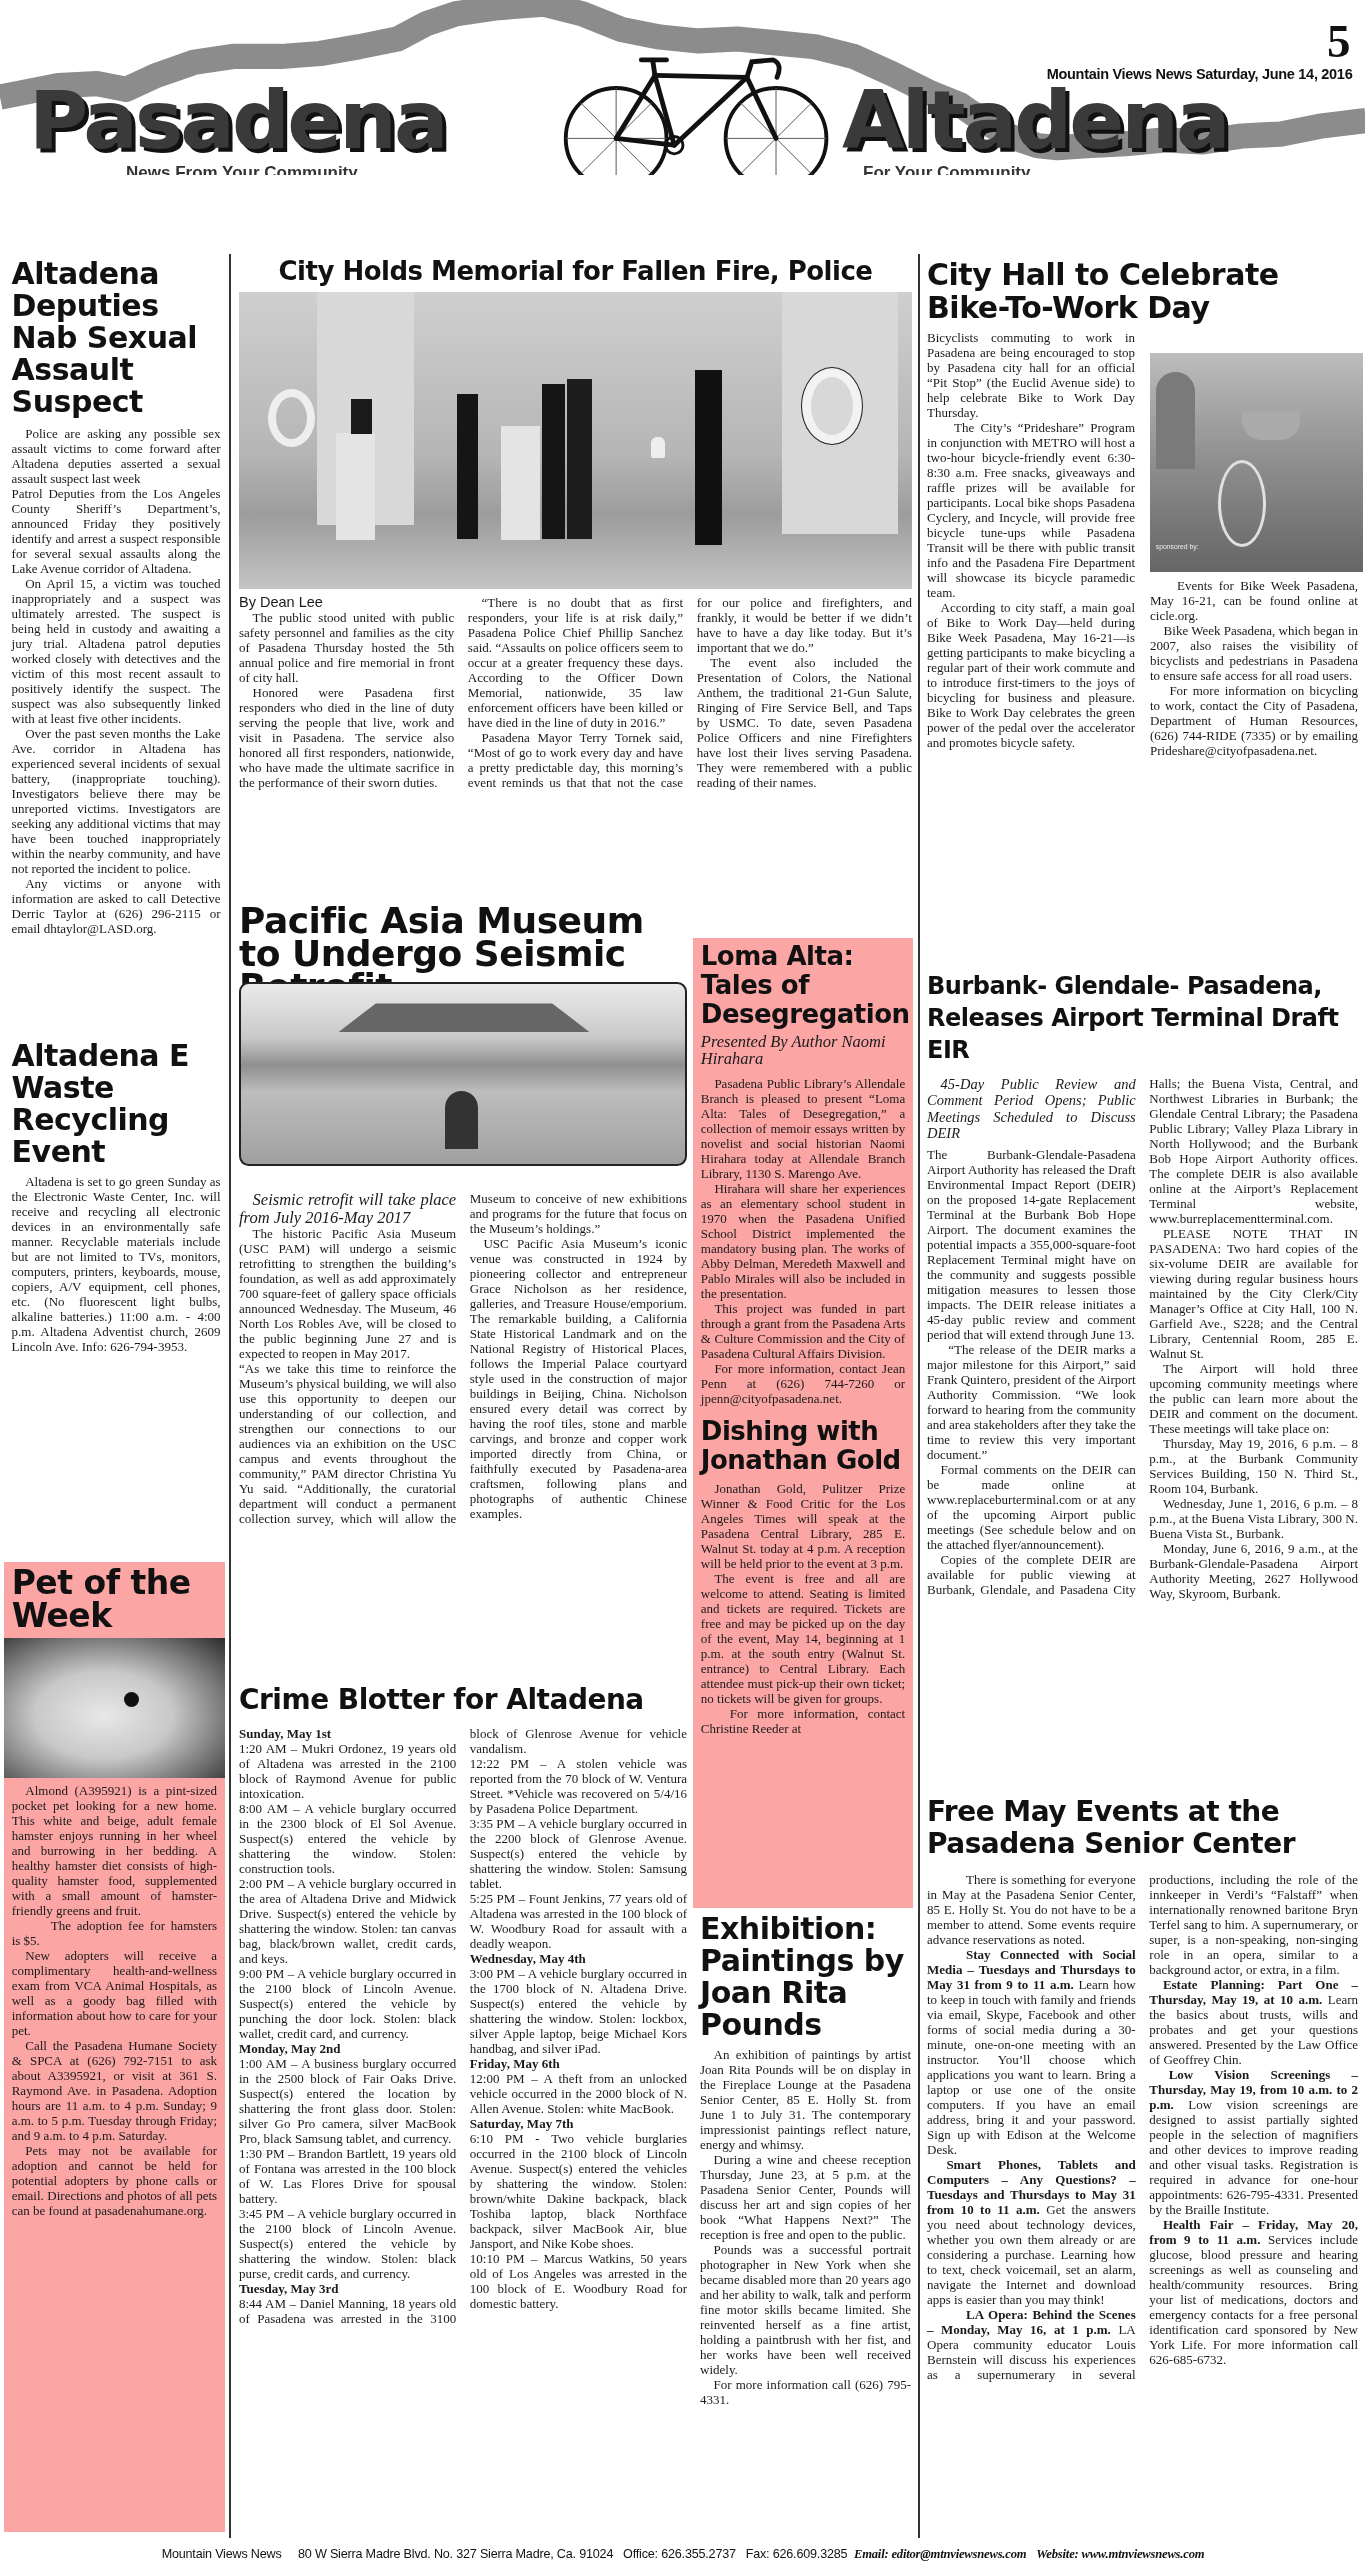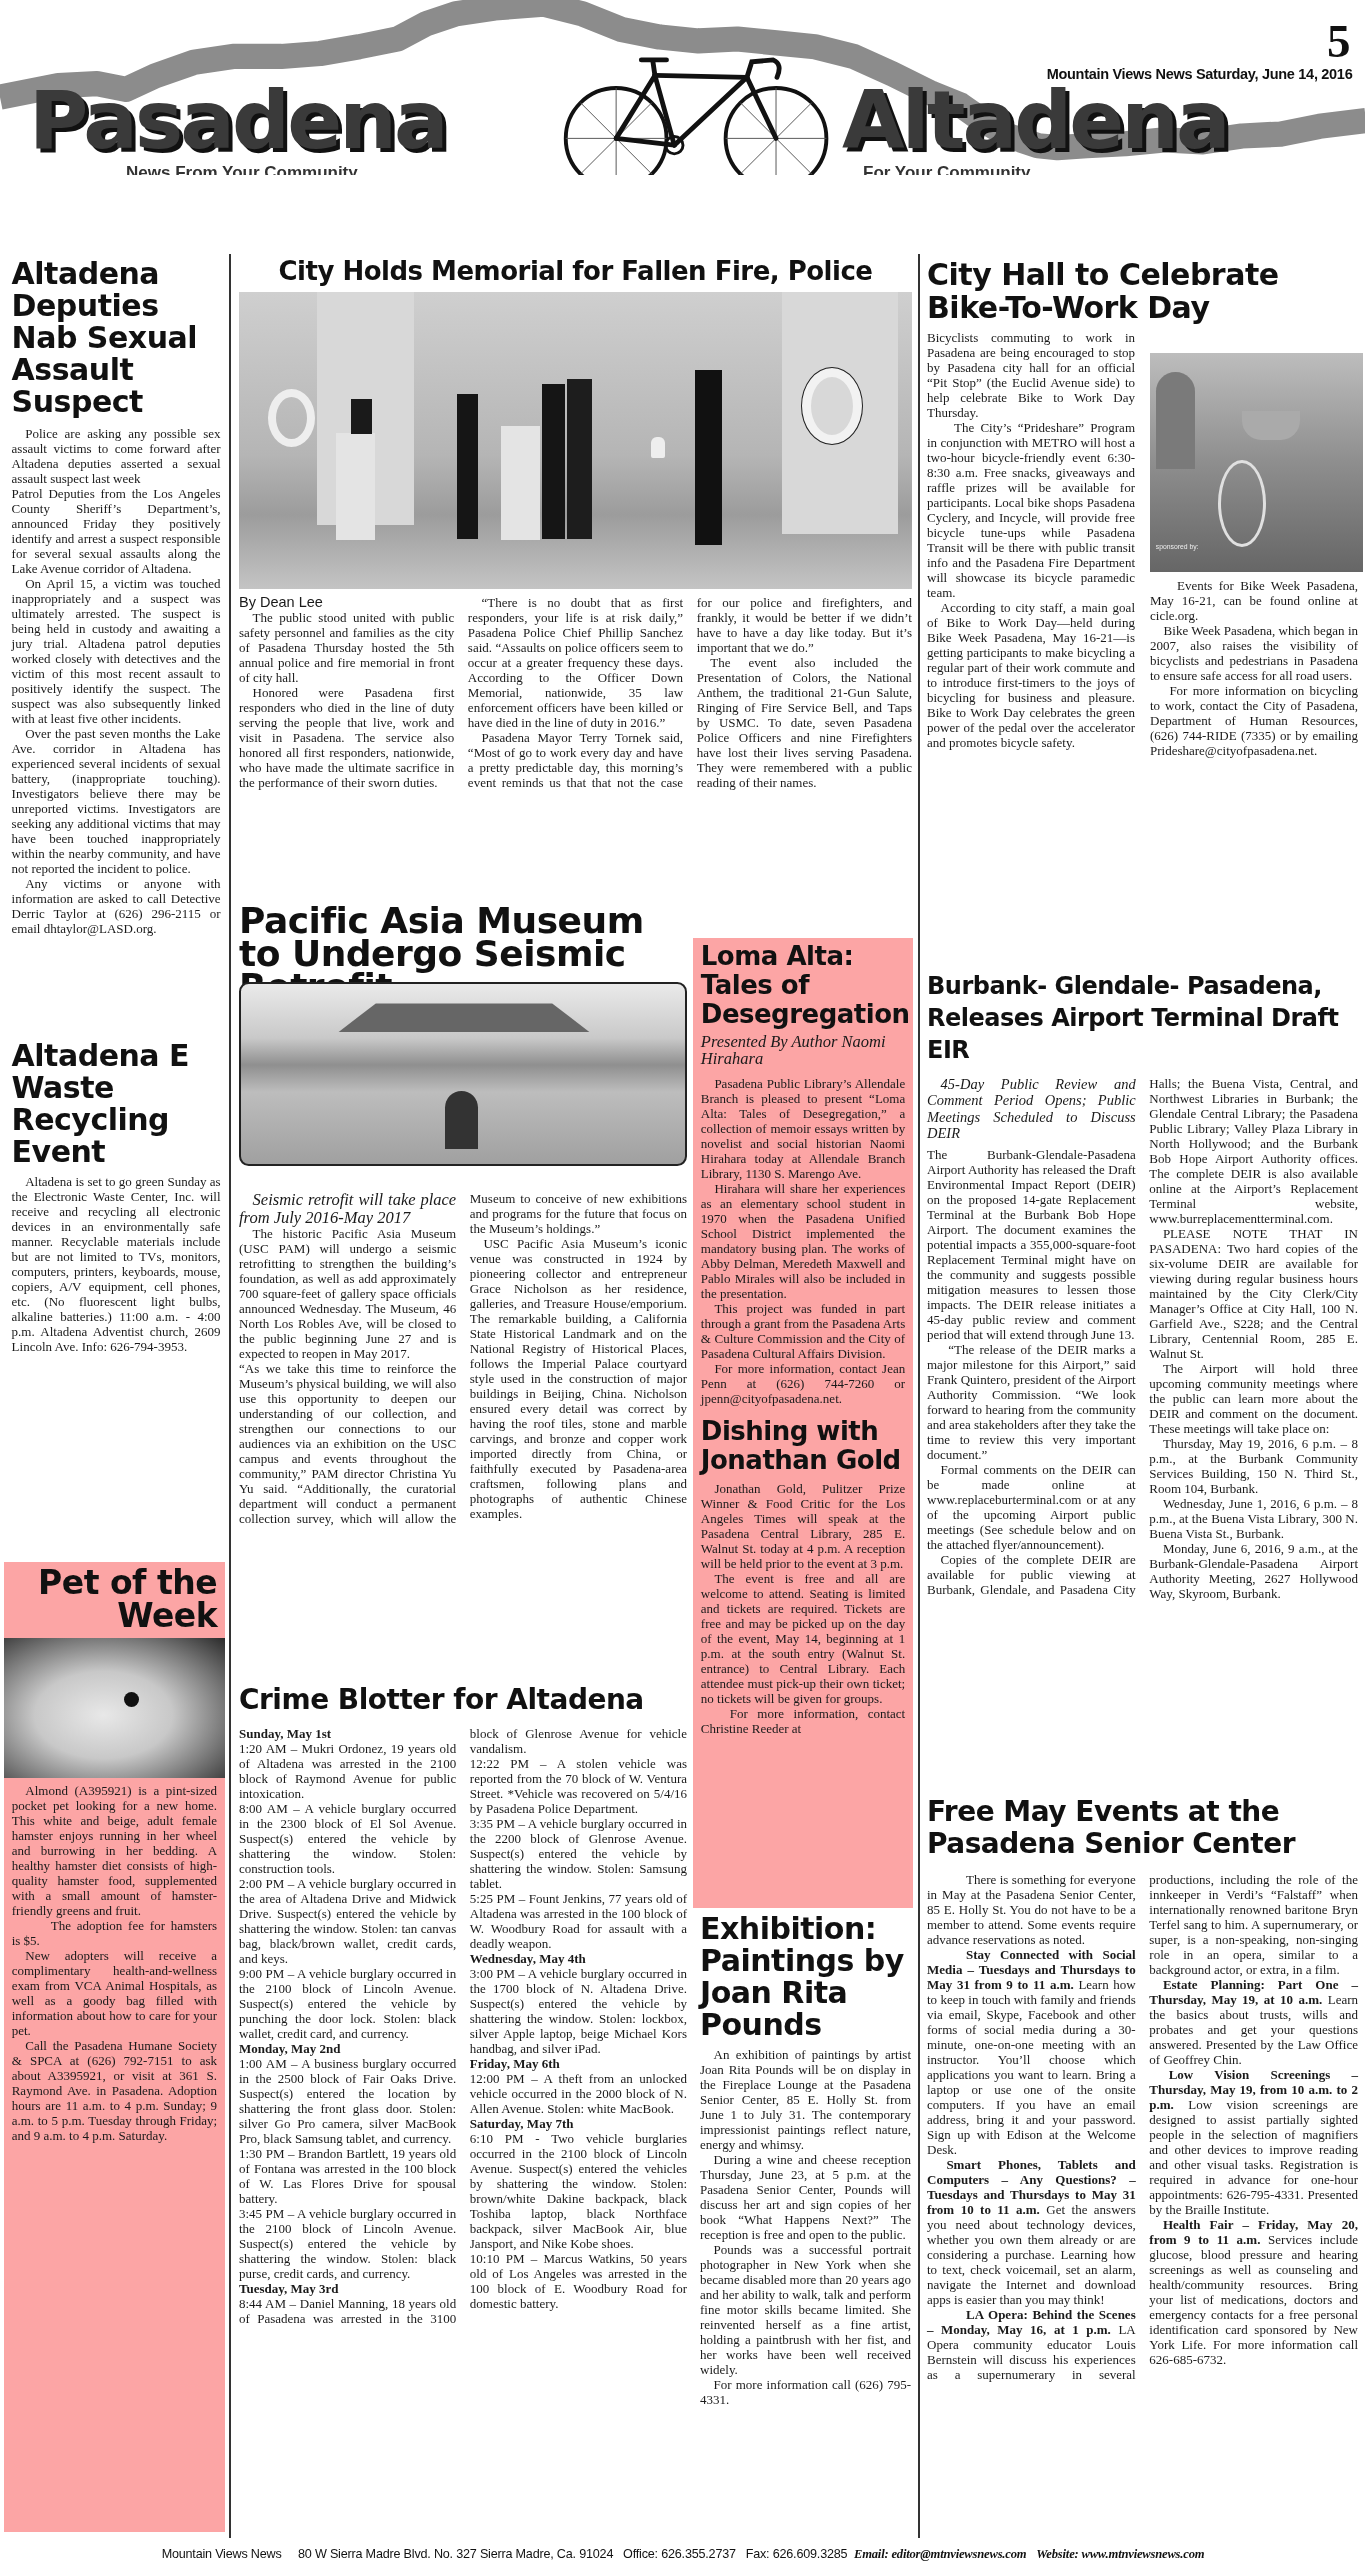--- a/index.html
+++ b/index.html
@@ -92,29 +92,30 @@
 </article>
 
 <article class="col" style="left:11.6px;top:1040px;width:209px">
   <h2 class="head" style="font-size:30px;line-height:32px;margin-bottom:5.8px">Altadena E Waste Recycling Event</h2>
   <div class="body">
     <p>Altadena is set to go green Sunday as the Electronic Waste Center, Inc. will receive and recycling all electronic devices in an environmentally safe manner. Recyclable materials include but are not limited to TVs, monitors, computers, printers, keyboards, mouse, copiers, A/V equipment, cell phones, etc. (No fluorescent light bulbs, alkaline batteries.) 11:00 a.m. - 4:00 p.m. Altadena Adventist church, 2609 Lincoln Ave. Info: 626-794-3953.</p>
   </div>
 </article>
 
 <article class="col shade" style="left:3.9px;top:1562px;width:221px;height:970px;padding:0 7.8px">
-  <h2 class="head" style="font-size:33px;line-height:33px;text-align:right;padding-top:3.9px;margin-bottom:5.8px">Pet of the Week</h2>
+  <h2 class="head" style="font-size:33px;line-height:33px;text-align:left;padding-top:3.9px;margin-bottom:5.8px">Pet of the Week</h2>
   <div class="photo" style="position:relative;margin:0 -7.8px;height:140px;background:radial-gradient(ellipse at 45% 55%, #e8e8e8 0%, #c8c8c8 40%, #7a7a7a 70%, #2a2a2a 100%)">
     <div style="position:absolute;left:120px;top:54px;width:15.5px;height:15.5px;border-radius:50%;background:#111"></div>
   </div>
   <div class="body" style="margin-top:5.8px">
     <p>Almond (A395921) is a pint-sized pocket pet looking for a new home. This white and beige, adult female hamster enjoys running in her wheel and burrowing in her bedding. A healthy hamster diet consists of high-quality hamster food, supplemented with a small amount of hamster-friendly greens and fruit.</p>
     <p style="text-indent:39px">The adoption fee for hamsters is $5.</p>
     <p>New adopters will receive a complimentary health-and-wellness exam from VCA Animal Hospitals, as well as a goody bag filled with information about how to care for your pet.</p>
     <p>Call the Pasadena Humane Society &amp; SPCA at (626) 792-7151 to ask about A3395921, or visit at 361 S. Raymond Ave. in Pasadena. Adoption hours are 11 a.m. to 4 p.m. Sunday; 9 a.m. to 5 p.m. Tuesday through Friday; and 9 a.m. to 4 p.m. Saturday.</p>
+    <p>Pets may not be available for adoption and cannot be held for potential adopters by phone calls or email. Directions and photos of all pets can be found at pasadenahumane.org.</p>
   </div>
 </article>
 
 <article class="col" style="left:239px;top:258px;width:673px">
   <h2 class="head" style="font-size:26px;text-align:center;margin-bottom:7.8px">City Holds Memorial for Fallen Fire, Police</h2>
   <div class="photo" style="position:relative;height:297px;background:linear-gradient(180deg,#cfcfcf 0%,#b5b5b5 55%,#9c9c9c 75%,#c4c4c4 100%)">
     <div style="position:absolute;left:78px;top:0;width:97px;height:233px;background:#d8d8d8"></div>
     <div style="position:absolute;left:543px;top:0;width:116px;height:242px;background:#d8d8d8"></div>
     <div style="position:absolute;left:29px;top:97px;width:47px;height:58px;border:8.7px solid #eee;border-radius:50%"></div>
     <div style="position:absolute;left:563px;top:76px;width:60px;height:76px;border:9.7px solid #f2f2f2;border-radius:50%;outline:1.9px solid #222"></div>

